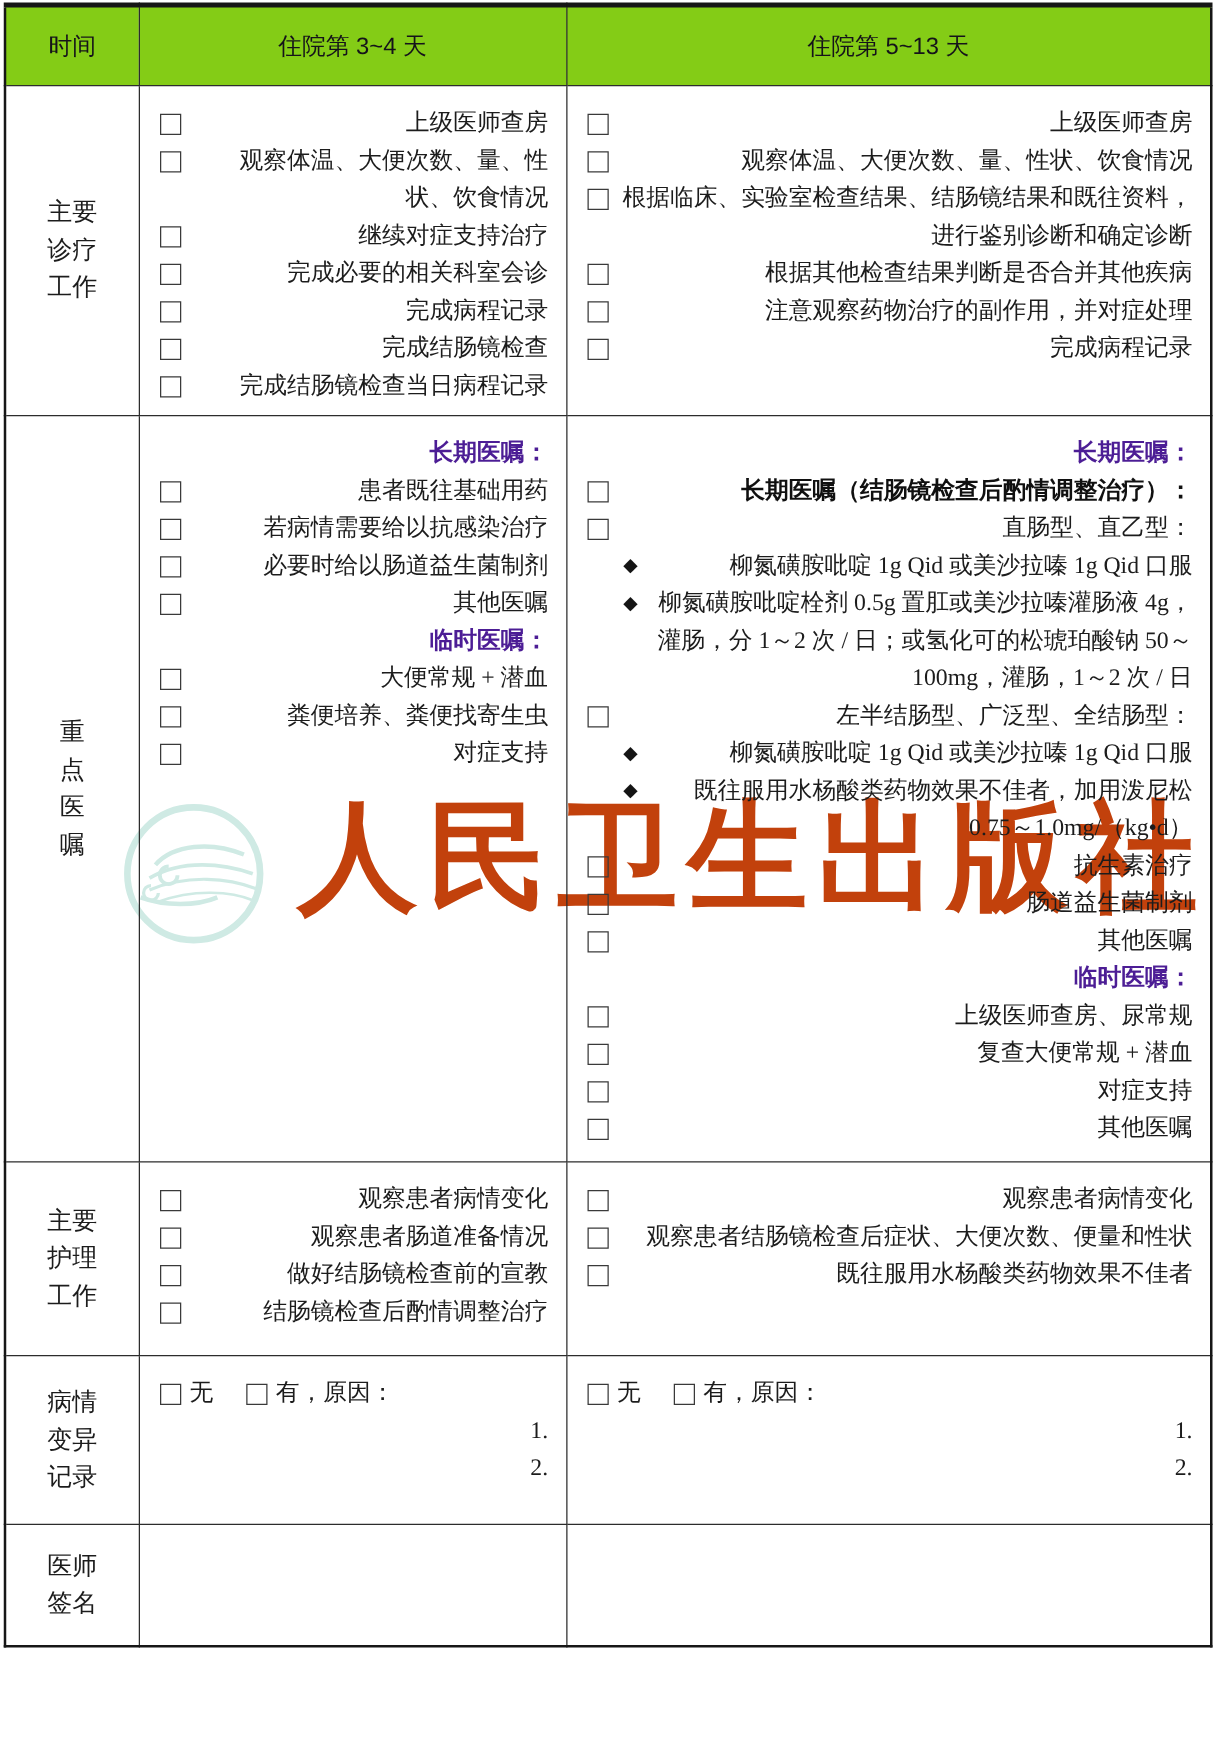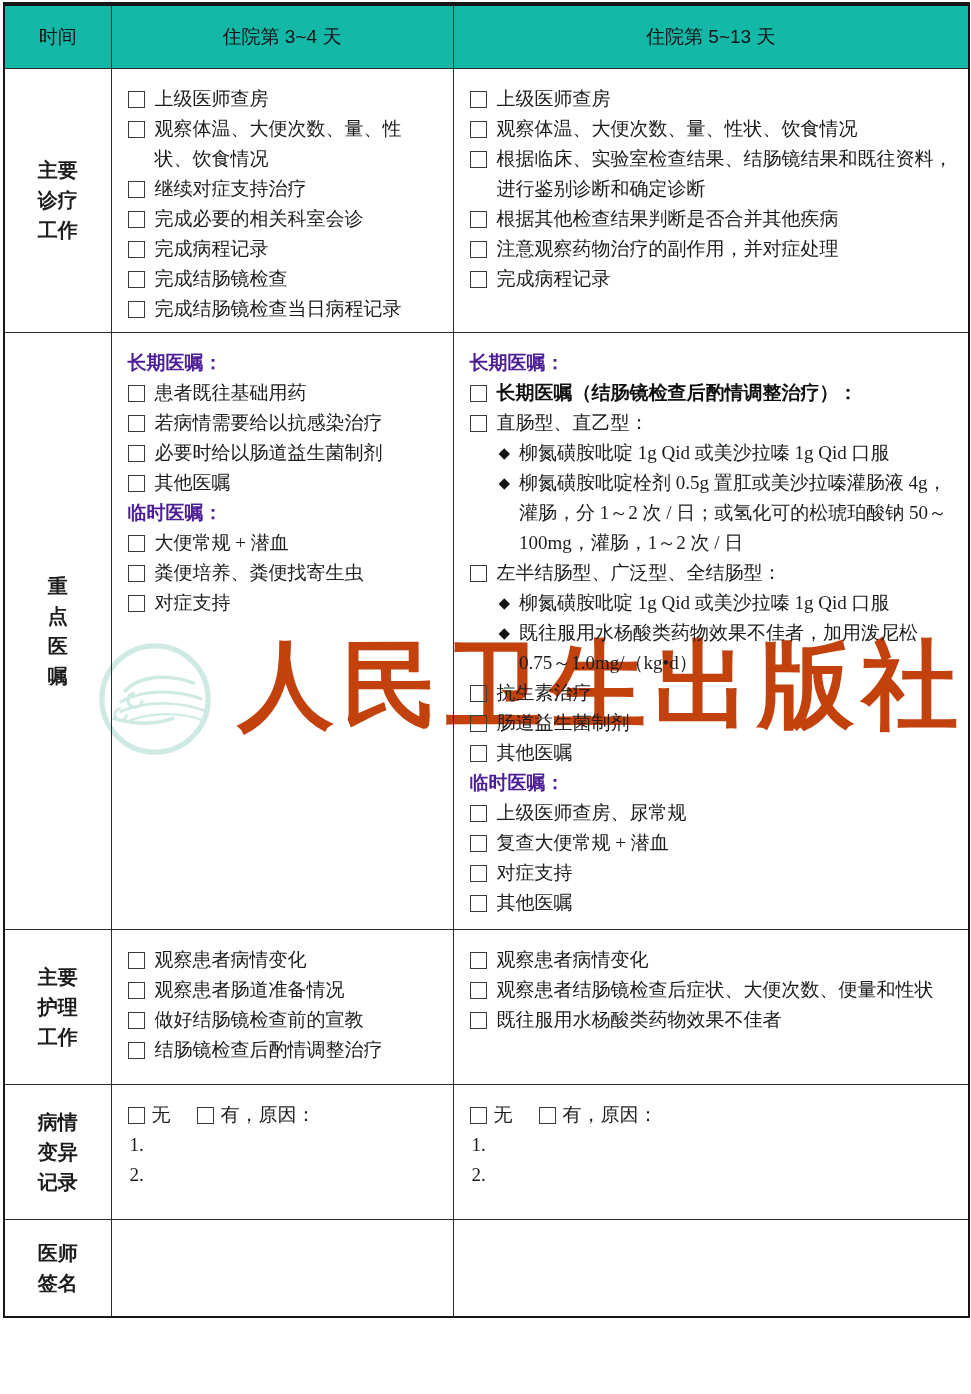--- a/index.html
+++ b/index.html
@@ -9,26 +9,26 @@
   .wm{position:absolute;left:0;top:0;width:971px;height:1394px;z-index:0;pointer-events:none;}
   .wm-logo{position:absolute;left:96px;top:640px;}
   .wm-text{position:absolute;left:238px;top:622px;width:700px;
            font-size:96px;font-weight:700;letter-spacing:8px;white-space:nowrap;
            color:#c2410c;font-family:"Liberation Serif","DejaVu Serif",serif;}
   
   table.pw{position:relative;z-index:1;border-collapse:collapse;table-layout:fixed;
            width:965px;margin:2px 0 0 3px;background:transparent;}
   table.pw{border:2px solid #161616;border-top:4px solid #161616;}
   .pw th,.pw td{border:1px solid #2c2c2c;box-sizing:border-box;}
-  .pw thead th{background:#14b8a6;height:64px;font-family:"Liberation Sans","DejaVu Sans",sans-serif;
+  .pw thead th{background:#84cc16;height:64px;font-family:"Liberation Sans","DejaVu Sans",sans-serif;
                font-weight:500;font-size:19px;text-align:center;vertical-align:middle;color:#15131a;}
-  .pw tbody th{font-weight:700;font-size:20px;vertical-align:middle;text-align:center;
+  .pw tbody th{font-weight:400;font-size:20px;vertical-align:middle;text-align:center;
                background:transparent;padding:0 6px;}
   .pw tbody th .lbl{line-height:30px;}
-  .pw td{vertical-align:top;text-align:left;padding:15px 14px 8px 16px;background:transparent;}
+  .pw td{vertical-align:top;text-align:right;padding:15px 14px 8px 16px;background:transparent;}
   
   tr.r0 td,tr.r0 th{height:238px;}
   tr.r1 td,tr.r1 th{height:597px;}
   tr.r2 td,tr.r2 th{height:155px;}
   tr.r3 td,tr.r3 th{height:135px;}
   tr.r4 td,tr.r4 th{height:100px;}
   tr.r5 td,tr.r5 th{height:98px;}
   
   .item{font-size:19px;line-height:30px;}
   .item.chk,.item.dmditem{display:flex;align-items:flex-start;}

